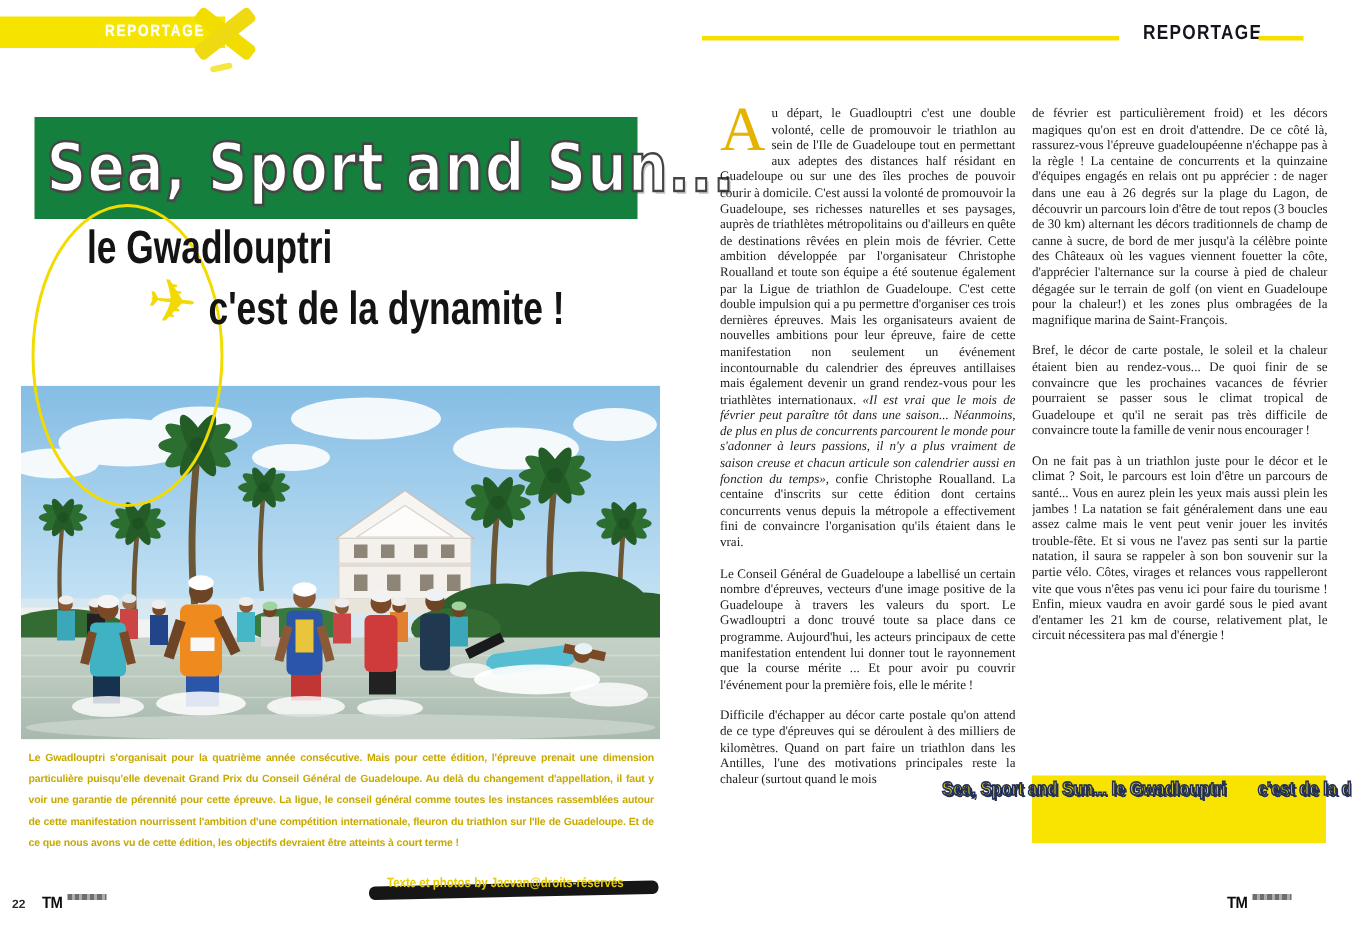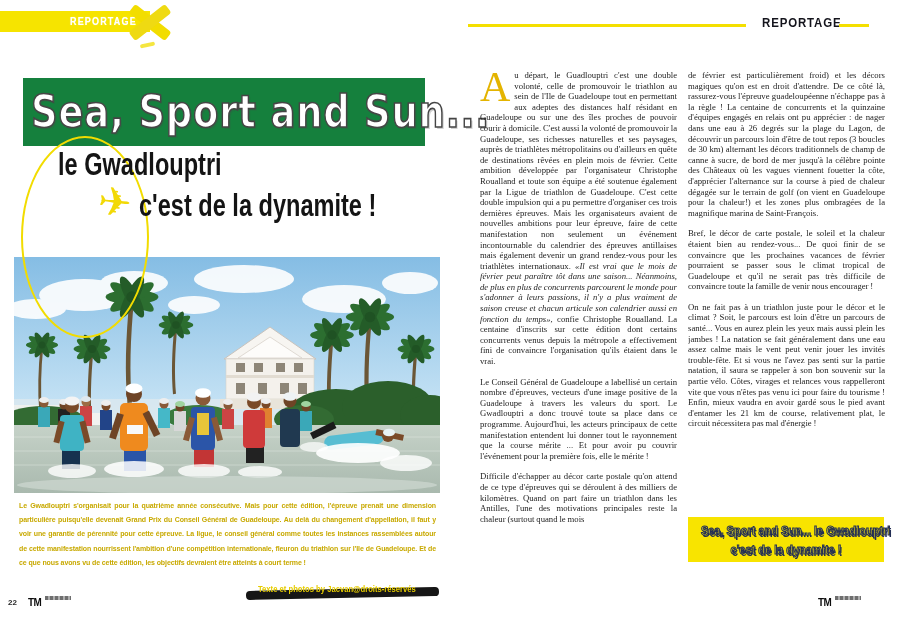--- a/index.html
+++ b/index.html
@@ -91,21 +91,21 @@
   #article-col-2 { left:688px; top:70px; width:197px; height:444px; overflow:hidden; }
   .article-col p { margin:0 0 10px 0; }
   .dropcap {
     float:left; font-family:"Liberation Serif", serif; font-size:42px; line-height:33px;
     color:#E4B400; padding:1px 4px 0 0; font-weight:normal;
   }
   .quote-em { }
 
   #callout-box {
     left:688px; top:517px; width:196px; height:45px; background:#F8E400; z-index:4;
-    display:flex; flex-direction:column; justify-content:center; text-align:center;
+    display:flex; flex-direction:row; justify-content:center; text-align:center;
   }
   .callout-line { line-height:18px; }
   .callout-line span {
     display:inline-block; white-space:nowrap; font-weight:bold; font-size:12.5px;
     color:#F7E51C; -webkit-text-stroke:1.1px #232F55;
     text-shadow:1.6px 1.6px 0 #232F55;
     transform:scaleX(.88); transform-origin:center top;
   }
 </style>
 </head>

